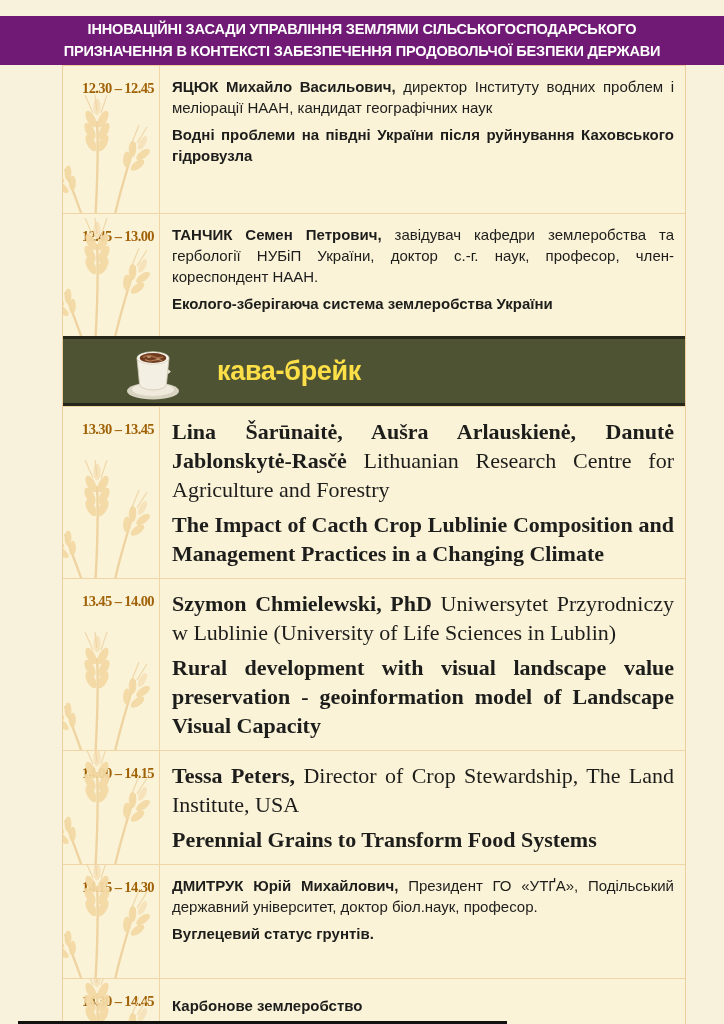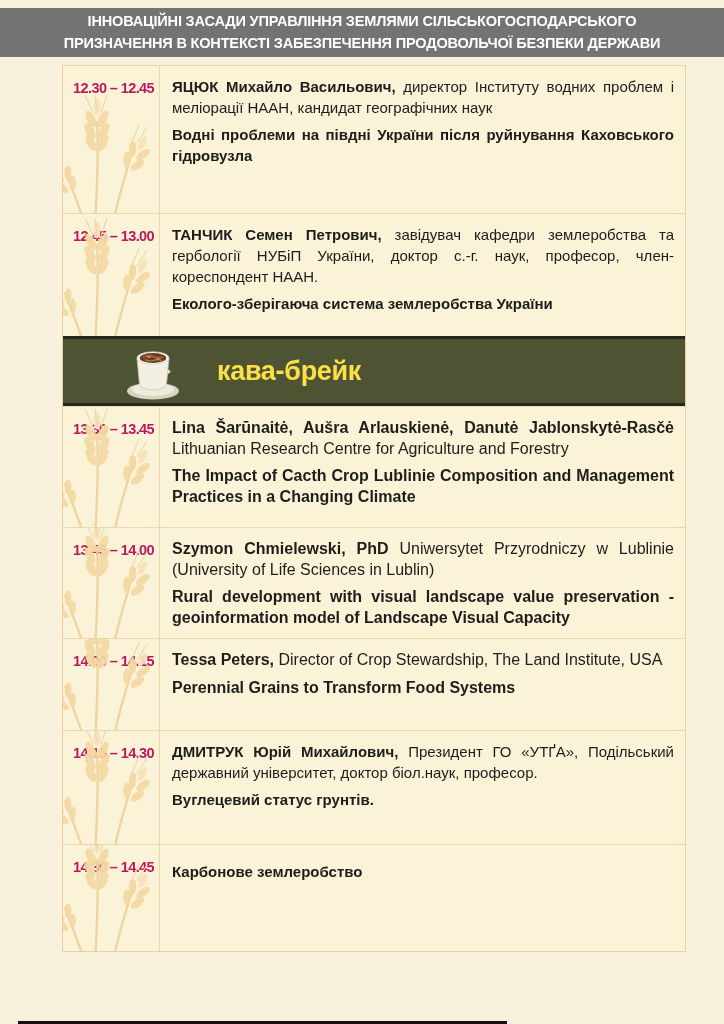--- a/index.html
+++ b/index.html
@@ -4,22 +4,22 @@
 <style>
   html,body{margin:0;padding:0;}
   body{
     width:724px;height:1024px;position:relative;overflow:hidden;
     background:#f8f2dc;
     font-family:"Liberation Sans", sans-serif;
     color:#1d1d1b;
   }
   
   .header{
-    position:absolute;top:8px;left:0;width:724px;height:49px;
-    background:#737373;color:#ffffff;
+    position:absolute;top:16px;left:0;width:724px;height:49px;
+    background:#701a75;color:#ffffff;
     display:flex;align-items:center;justify-content:flex-end;
     box-sizing:border-box;padding:2px 34px 4px 34px;
   }
   .header-title{
     font-size:15px;font-weight:bold;text-align:center;line-height:1.45;
     letter-spacing:-0.2px;transform:scaleX(0.97);transform-origin:center;
   }
   
   .table{
     position:absolute;top:65px;left:62px;width:624px;
@@ -34,30 +34,30 @@
   .table > :nth-child(5){min-height:108px;}
   .table > :nth-child(6){min-height:91px;}
   .table > :nth-child(7){min-height:113px;}
   .table > :nth-child(8){min-height:106px;}
   .time-cell{
     flex:0 0 97px;width:97px;border-right:1px solid #f0d5a6;
     position:relative;overflow:hidden;box-sizing:border-box;
     padding:13px 5px 0 0;text-align:right;
   }
   .time{
-    font-family:Liberation Sans, sans-serif;font-weight:bold;
-    font-size:14.5px;letter-spacing:-0.6px;white-space:nowrap;color:#be185d;margin-top:22px;
+    font-family:Liberation Serif, serif;font-weight:bold;
+    font-size:14.5px;letter-spacing:-0.6px;white-space:nowrap;color:#a16207;margin-top:22px;
   }
   .wheat{position:absolute;left:-8px;bottom:-12px;pointer-events:none;}
   .content-cell{
     flex:1;box-sizing:border-box;padding:10px 11px 10px 12px;
     font-size:17px;line-height:1.4;text-align:justify;
   }
   .lang-ua{font-family:"Liberation Sans", sans-serif;font-size:15px;}
-  .lang-en{font-family:Liberation Sans, sans-serif;font-size:16px;line-height:1.32;}
+  .lang-en{font-family:Liberation Serif, serif;font-size:22px;line-height:1.32;}
   .speaker{font-weight:bold;}
   .topic{font-weight:bold;margin-top:6px;}
   
   .break-row{
     display:flex;align-items:center;
     background:#4e5334;
     border-top:3px solid #26271a;border-bottom:3px solid #26271a;
     box-sizing:border-box;padding-left:62px;
   }
   .break-label{

